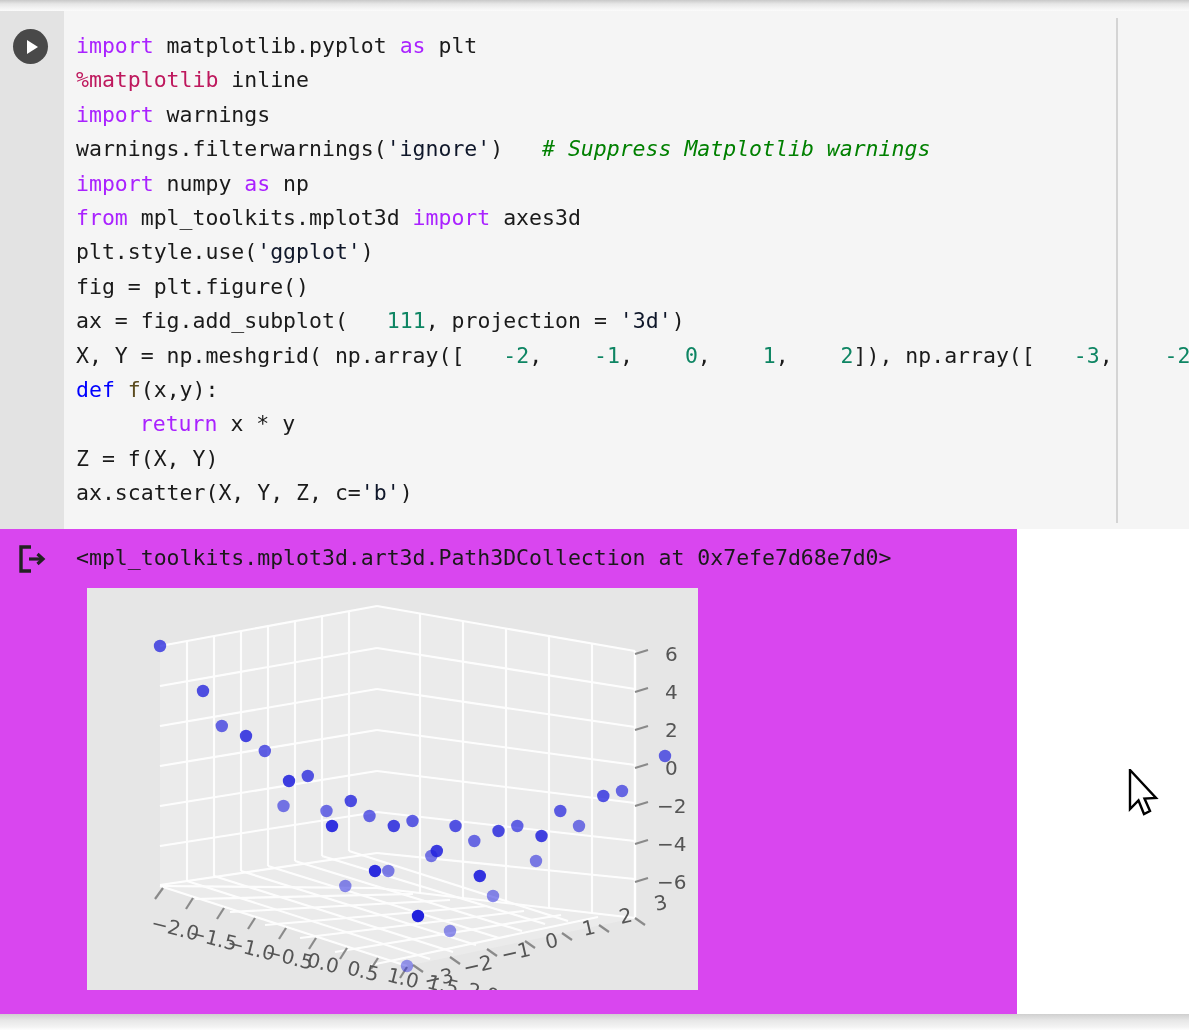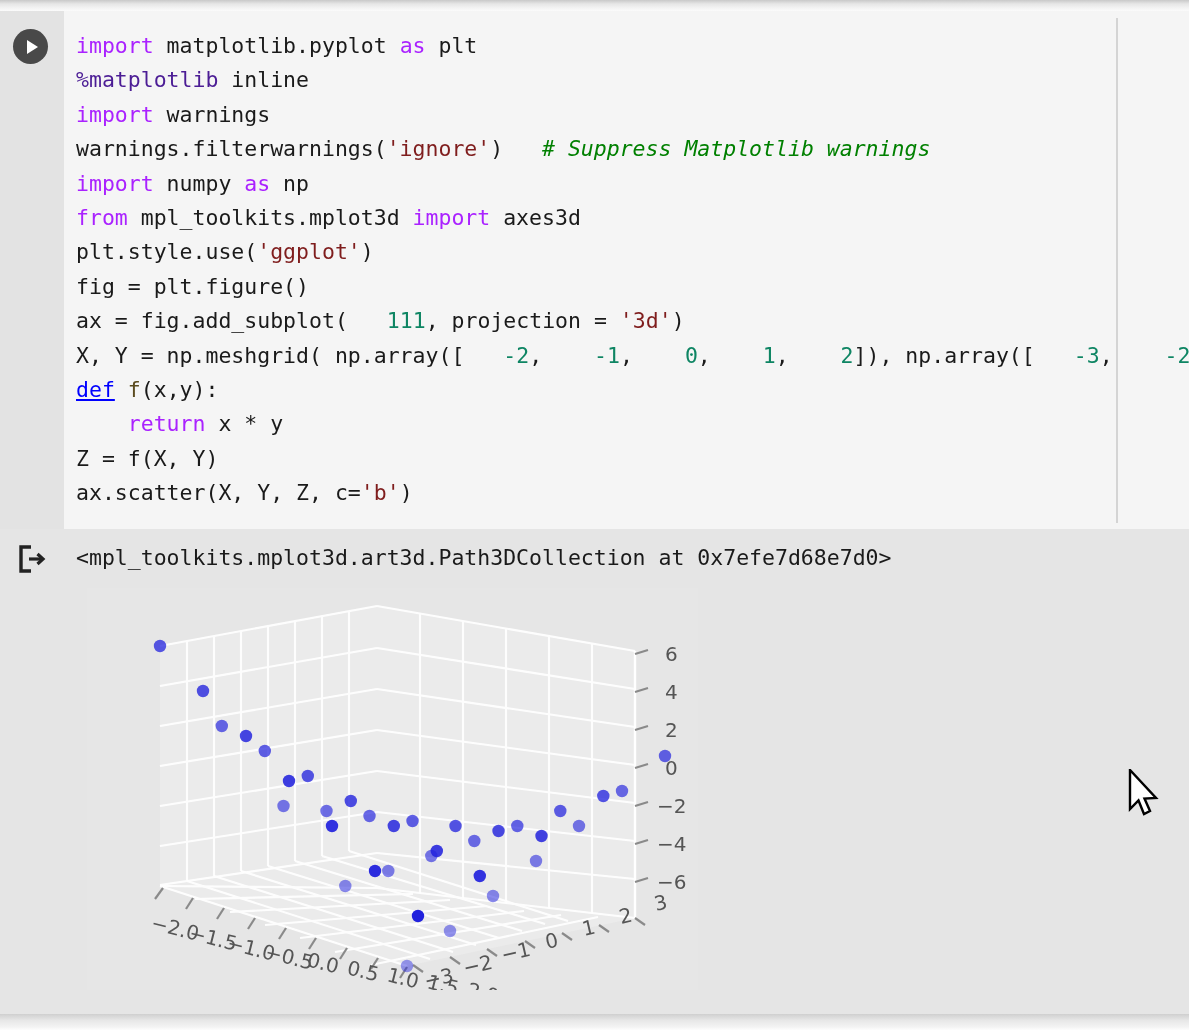--- a/index.html
+++ b/index.html
@@ -85,36 +85,36 @@
     font-family: "DejaVu Sans Mono", "Liberation Mono", monospace;
     font-size: 21.5px;
     line-height: 34.4px;
     white-space: pre;
     letter-spacing: 0px;
   }
   .code-lines .ln { display: block; height: 34.4px; }
 
   
   .t-kw       { color: #aa22ff; }       
-  .t-magic    { color: #4c1d95; }       
-  .t-def      { color: #0000ff; text-decoration: underline; }       
-  .t-ret      { color: #aa22ff; }       
+  .t-magic    { color: #be185d; }       
+  .t-def      { color: #0000ff; }       
+  .t-ret      { color: #aa22ff; margin-left: 12px; }       
   .t-fn       { color: #5b4b1f; }       
-  .t-str      { color: #7f1d1d; text-align: center; }       
+  .t-str      { color: #0f172a; text-align: center; }       
   .t-num      { color: #0e8563; margin-left: 39px; }       
   .t-cmt      { color: #008000; font-style: italic; }       
   .t-plain    { color: #1a1a1a; }
 
   
   .output-cell {
     position: absolute;
     left: 0; top: 529px;
-    width: 1189px;
+    width: 1017px;
     height: 485px;
-    background: #e5e5e5;
+    background: #d946ef;
   }
   .output-gutter {
     position: absolute;
     left: 0; top: 0;
     width: 64px; height: 485px;
   }
   .out-icon {
     position: absolute;
     left: 17px;
     top: 15px;

